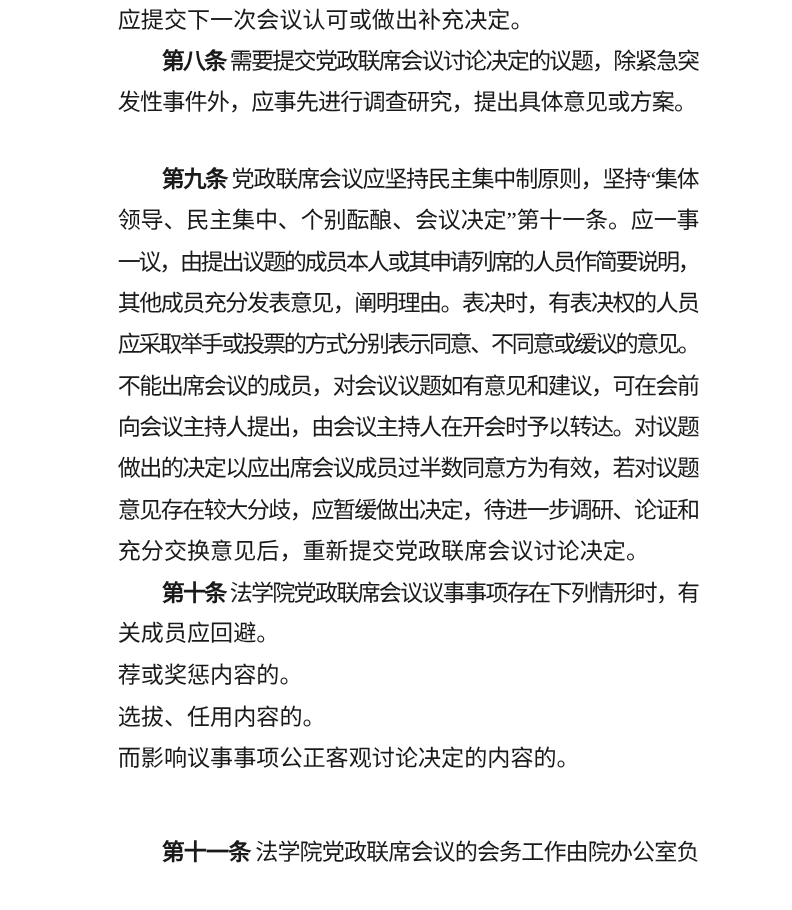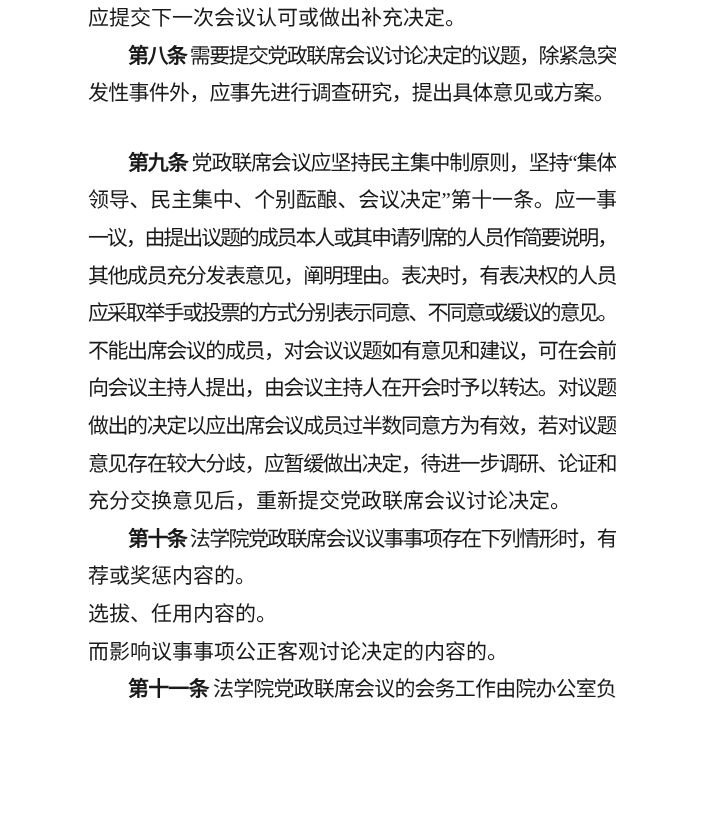--- a/index.html
+++ b/index.html
@@ -10,21 +10,21 @@
   .page {
     position: relative;
     width: 720px;
     height: 827px;
     background: #ffffff;
     overflow: hidden;
     font-family: "Liberation Serif", "DejaVu Serif", serif;
   }
   .text-block {
     position: absolute;
-    left: 88px;
+    left: 107px;
     top: 0;
     width: 528px;
     color: #1a1a1a;
     font-size: 21px;
     line-height: 37.6px;
   }
   .paragraph {
     margin: 0;
     padding: 0;
   }
@@ -63,27 +63,28 @@
         <div class="line" style="letter-spacing: -1.52px;">其他成员充分发表意见，阐明理由。表决时，有表决权的人员</div>
         <div class="line" style="letter-spacing: -2.21px;">应采取举手或投票的方式分别表示同意、不同意或缓议的意见。</div>
         <div class="line" style="letter-spacing: -1.52px;">不能出席会议的成员，对会议议题如有意见和建议，可在会前</div>
         <div class="line" style="letter-spacing: -1.52px;">向会议主持人提出，由会议主持人在开会时予以转达。对议题</div>
         <div class="line" style="letter-spacing: -1.52px;">做出的决定以应出席会议成员过半数同意方为有效，若对议题</div>
         <div class="line" style="letter-spacing: -1.52px;">意见存在较大分歧，应暂缓做出决定，待进一步调研、论证和</div>
         <div class="line para-end" style="">充分交换意见后，重新提交党政联席会议讨论决定。</div>
       </div>
       <div class="paragraph">
         <div class="line first-indent" style="letter-spacing: -1.69px;"><b>第十条</b> 法学院党政联席会议议事事项存在下列情形时，有</div>
+        <div class="line para-end" style="">关成员应回避。</div>
       </div>
       <div class="paragraph">
         <div class="line para-end" style="">荐或奖惩内容的。</div>
       </div>
       <div class="paragraph">
         <div class="line para-end" style="">选拔、任用内容的。</div>
       </div>
       <div class="paragraph">
         <div class="line para-end" style="">而影响议事事项公正客观讨论决定的内容的。</div>
       </div>
       <div class="paragraph">
-        <div class="line first-indent" style="letter-spacing: -0.92px;"><b>第十一条</b> 法学院党政联席会议的会务工作由院办公室负</div>
+        <div class="line first-indent" style="letter-spacing: -0.92px; margin-top: 48px;"><b>第十一条</b> 法学院党政联席会议的会务工作由院办公室负</div>
       </div>
     </div>
 </div>
 
 </body></html>

